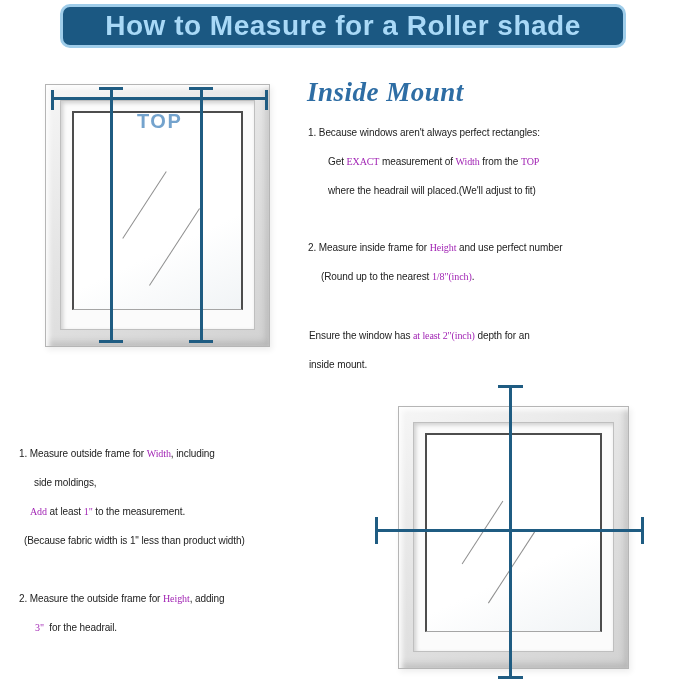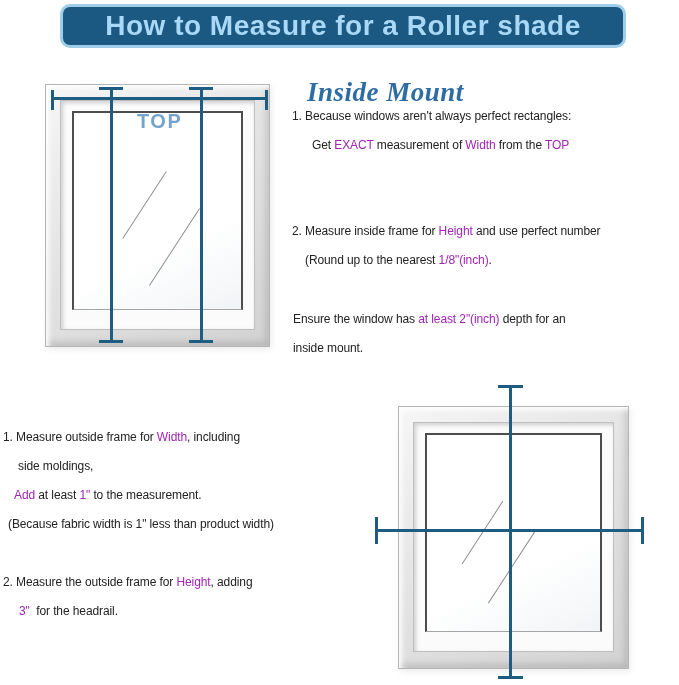--- a/index.html
+++ b/index.html
@@ -47,25 +47,25 @@
     font-size:20px;font-weight:bold;letter-spacing:1.5px;
   }
   
   .mount-heading{
     position:absolute;margin:16px;z-index:4;
     font-family:"Liberation Serif",serif;font-style:italic;font-weight:600;
     font-size:27px;letter-spacing:.5px;
     color:var(--heading,#2e6da4);white-space:pre;
   }
   .line{
-    position:absolute;margin:0;z-index:4;
-    font-size:12px;line-height:19px;letter-spacing:-.1px;
+    position:absolute;margin:16px;z-index:4;
+    font-size:10px;line-height:19px;letter-spacing:-.1px;
     color:var(--body,#222);white-space:pre;
   }
-  .hl{color:var(--highlight,#a124b4);}
+  .hl{color:var(--highlight,#a124b4);font-family:Liberation Serif, serif;}
 </style>
 </head>
 <body>
 
 <div class="canvas">
 
   <div class="banner">
     <span>How to Measure for a Roller shade</span>
   </div>
 
@@ -85,20 +85,21 @@
   <div class="ml" style="left:99px;top:87px;width:24px;height:3px"></div>
   <div class="ml" style="left:99px;top:340px;width:24px;height:3px"></div>
   <div class="ml" style="left:200px;top:88px;width:3px;height:255px"></div>
   <div class="ml" style="left:189px;top:87px;width:24px;height:3px"></div>
   <div class="ml" style="left:189px;top:340px;width:24px;height:3px"></div>
   <div class="top-label" style="left:137px;top:110px">TOP</div>
 
   <p class="mount-heading" style="left:291px;top:61px">Inside Mount</p>
   <p class="line" style="left:292px;top:107px"><span>1. Because windows aren't always perfect rectangles:</span></p>
   <p class="line" style="left:312px;top:136px"><span>Get </span><span class="hl">EXACT</span><span> measurement of </span><span class="hl">Width</span><span> from the </span><span class="hl">TOP</span></p>
+  <p class="line" style="left:312px;top:165px"><span>where the headrail will placed.(We'll adjust to fit)</span></p>
   <p class="line" style="left:292px;top:222px"><span>2. Measure inside frame for </span><span class="hl">Height</span><span> and use perfect number</span></p>
   <p class="line" style="left:305px;top:251px"><span>(Round up to the nearest </span><span class="hl">1/8"(inch)</span><span>.</span></p>
   <p class="line" style="left:293px;top:310px"><span>Ensure the window has </span><span class="hl">at least 2"(inch)</span><span> depth for an</span></p>
   <p class="line" style="left:293px;top:339px"><span>inside mount.</span></p>
 
   <p class="line" style="left:3px;top:428px"><span>1. Measure outside frame for </span><span class="hl">Width</span><span>, including</span></p>
   <p class="line" style="left:18px;top:457px"><span>side moldings,</span></p>
   <p class="line" style="left:14px;top:486px"><span class="hl">Add</span><span> at least </span><span class="hl">1"</span><span> to the measurement.</span></p>
   <p class="line" style="left:8px;top:515px"><span>(Because fabric width is 1" less than product width)</span></p>
   <p class="line" style="left:3px;top:573px"><span>2. Measure the outside frame for </span><span class="hl">Height</span><span>, adding</span></p>

